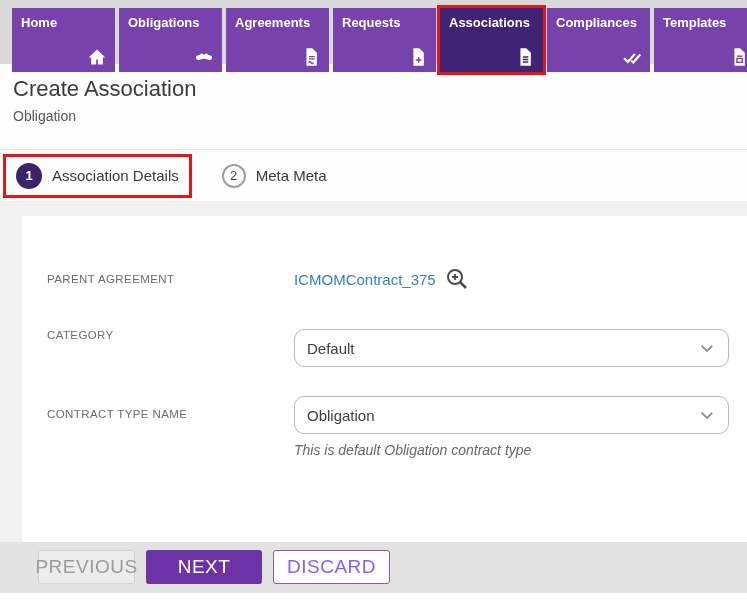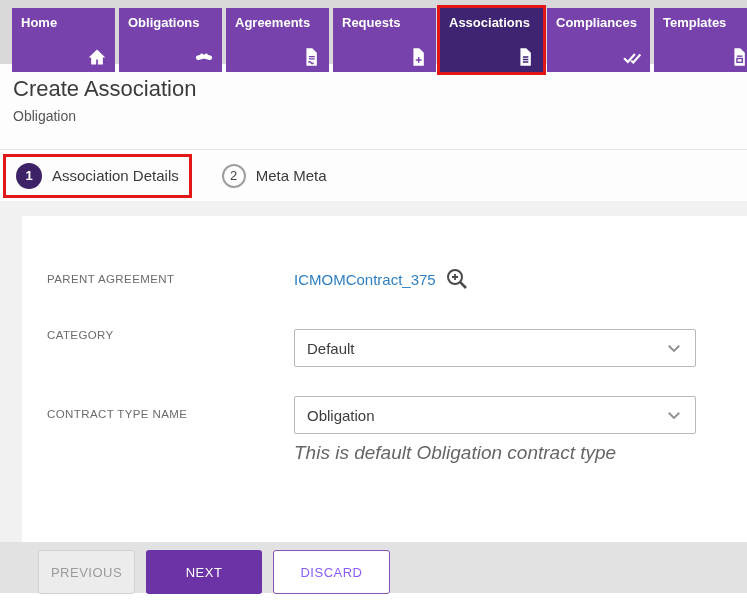--- a/index.html
+++ b/index.html
@@ -47,32 +47,32 @@
   .frow { display:flex; padding-left:25px; }
   .frow .flabel { width:247px; flex:0 0 247px; font-size:11.5px; color:#6b6b6b;
     letter-spacing:.4px; }
   .row-parent { margin-top:28px; align-items:center; min-height:30px; }
   .row-category { margin-top:35px; align-items:flex-start; }
   .row-ctype { margin-top:29px; align-items:flex-start; }
   .row-ctype .flabel { margin-top:12px; }
   .link-wrap { display:flex; align-items:center; gap:9px; }
   .doc-link { font-size:15px; color:#2f80c3; text-decoration:none; cursor:pointer; }
   .zoom-icon { width:24px; height:24px; cursor:pointer; }
-  .selectbox { width:402px; height:38px; border:1px solid #b8b8b8; border-radius:2px;
+  .selectbox { width:435px; height:38px; border:1px solid #b8b8b8; border-radius:10px;
     background:#fff; display:flex; align-items:center; padding:0 12px;
     font-size:15px; color:#3c3c3c; cursor:pointer; }
   .selectbox .sel-value { flex:1; }
   .chevron { width:18px; height:18px; }
-  .helper { font-style:italic; font-size:19px; color:#666; margin-top:8px; }
+  .helper { font-style:italic; font-size:14px; color:#666; margin-top:8px; }
   .vcol { display:flex; flex-direction:column; }
 
   
   .footer { height:51px; background:#e2e2e2; display:flex; gap:11px;
     padding:8px 0 0 38px; }
-  .btn { height:44px; border-radius:3px; font-size:13px; letter-spacing:.5px;
+  .btn { height:34px; border-radius:3px; font-size:19px; letter-spacing:.5px;
     font-family:"Liberation Sans", sans-serif; display:flex; align-items:center;
     justify-content:center; cursor:pointer; }
   .btn-prev { width:97px; background:#ececec; border:1px solid #d2d2d2;
     color:#9b9b9b; cursor:default; }
   .btn-next { width:116px; background:#6c33a6; border:none; color:#fff; }
   .btn-discard { width:117px; background:#fff; border:1px solid #8a52b5;
     color:#8b5cf6; }
 </style>
 </head>
 <body>

